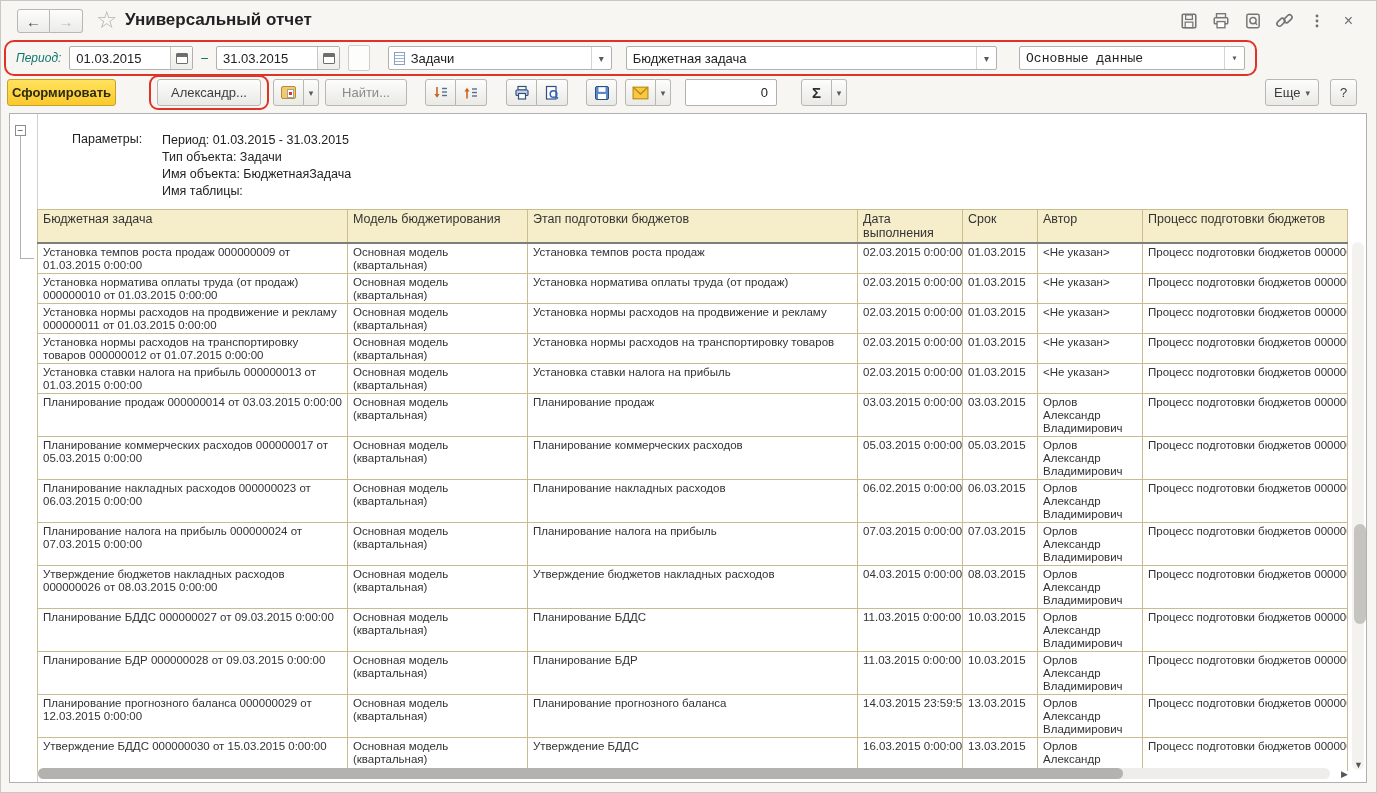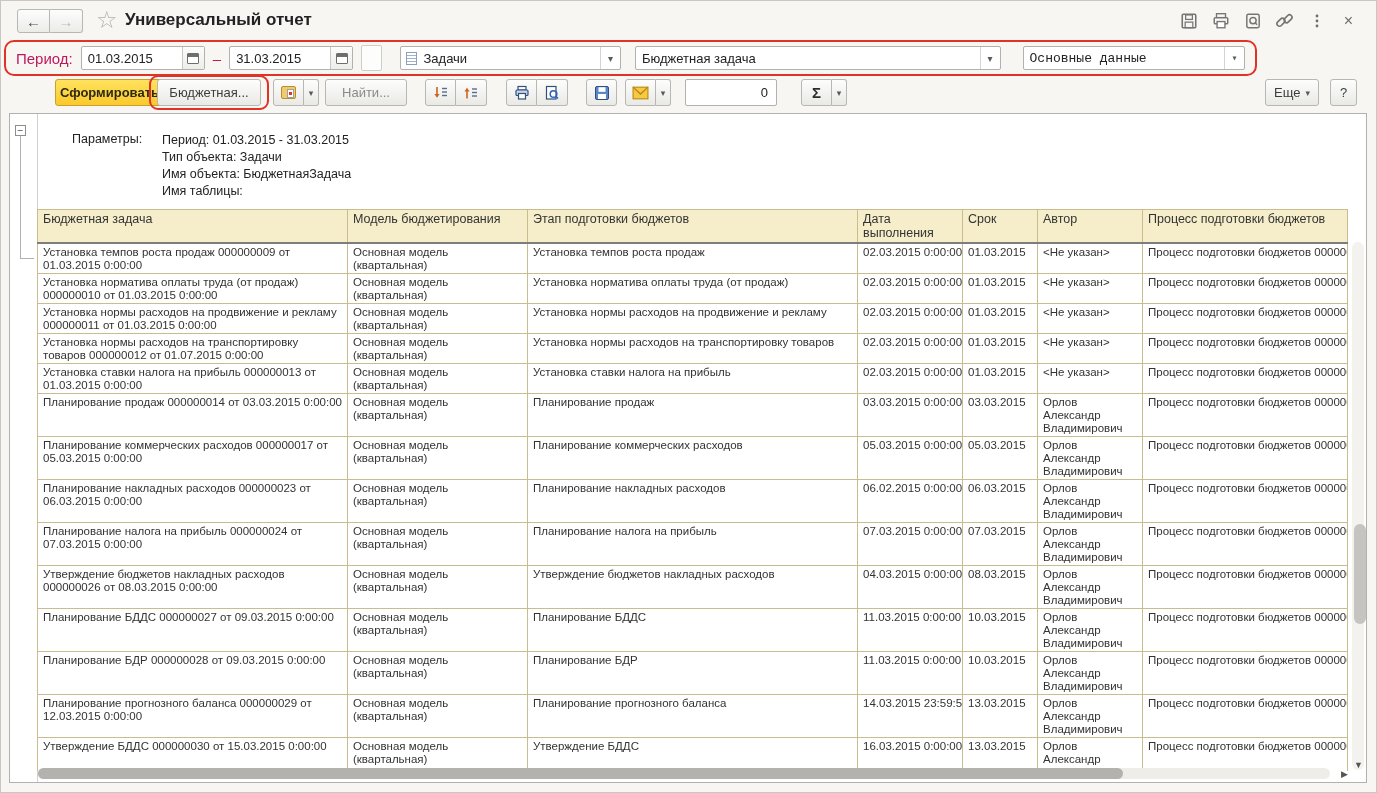--- a/index.html
+++ b/index.html
@@ -17,21 +17,21 @@
   .navbtn.fwd  { border-radius:0 3px 3px 0; border-left:none; color:#bdbcb9; font-weight:bold; }
   .star { position:absolute; left:95px; top:5px; font-size:24px; color:#b3b1ad; }
   .apptitle { position:absolute; left:124px; top:9px; font-size:17px; font-weight:bold; color:#222;text-align:center; }
   .tb-icons { position:absolute; right:18px; top:10px; display:flex; gap:13px; align-items:center; }
   .tb-ic { width:19px; height:19px; display:flex; align-items:center; justify-content:center; }
   .tb-ic.text { font-size:16px; color:#6e6e6e; }
 
   
   .filterrow { position:absolute; left:3px; top:39px; width:1253px; height:36px;
     border:2px solid #e03327; border-radius:10px; display:flex; align-items:center; padding:0 10px; gap:8px; }
-  .lbl { font-size:15px; color:#be185d; }
+  .lbl { font-size:12px; color:#0f766e;font-style:italic; }
   .field { height:24px; background:#fff; border:1px solid #b3b1ad; border-radius:2px;
     display:flex; align-items:center; }
   .datefield input { width:100px; border:none; outline:none; font-size:13px; padding:0 6px;
     font-family:"Liberation Sans",sans-serif; color:#222; }
   .calbtn { width:22px; height:22px; border-left:1px solid #c9c7c3; display:flex; align-items:center;
     justify-content:center; background:linear-gradient(#fcfcfb,#ededea); }
   .calglyph { width:12px; height:11px; border:1px solid #6e6e6e; border-radius:1px;
     background:linear-gradient(#6e6e6e 0 3px, #fff 3px), }
   .calglyph { background:#fff; box-shadow:inset 0 3px 0 #6e6e6e; }
   .smallblank { width:22px; height:26px; border:1px solid #cfcdc9; background:#fdfdfc; border-radius:2px; }
@@ -181,23 +181,23 @@
       <span class="val">Бюджетная задача</span>
       <span class="droparrow">▾</span>
     </span>
     <span class="field combo" style="width:230px; margin-left:14px;font-family:Liberation Mono, monospace;">
       <span class="val">Основные данные</span>
       <span class="droparrow">▾</span>
     </span>
   </div>
 
   <div class="toolbar">
-    <div class="btn yellow" style="left:6px; width:109px;margin-left:48px;">Сформировать</div>
+    <div class="btn yellow" style="left:6px; width:109px;">Сформировать</div>
     <div class="settings-ring"></div>
-    <div class="btn" style="left:156px; width:104px;">Бюджетная...</div>
+    <div class="btn" style="left:156px; width:104px;">Александр...</div>
 
     <div class="icongrp" style="left:272px;">
       <div class="iconbtn first">
         <span class="variant-ic">
             <span class="pg"></span>
             <span class="dot"></span>
           </span>
       </div>
       <div class="dropbit">▾</div>
     </div>

